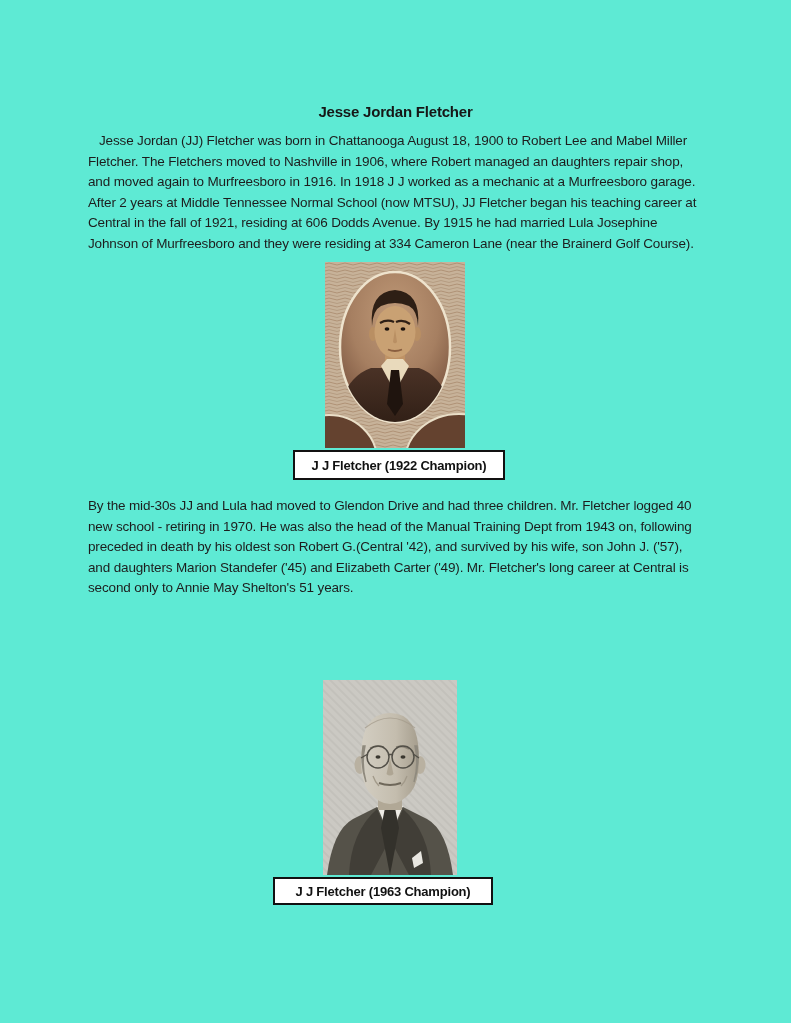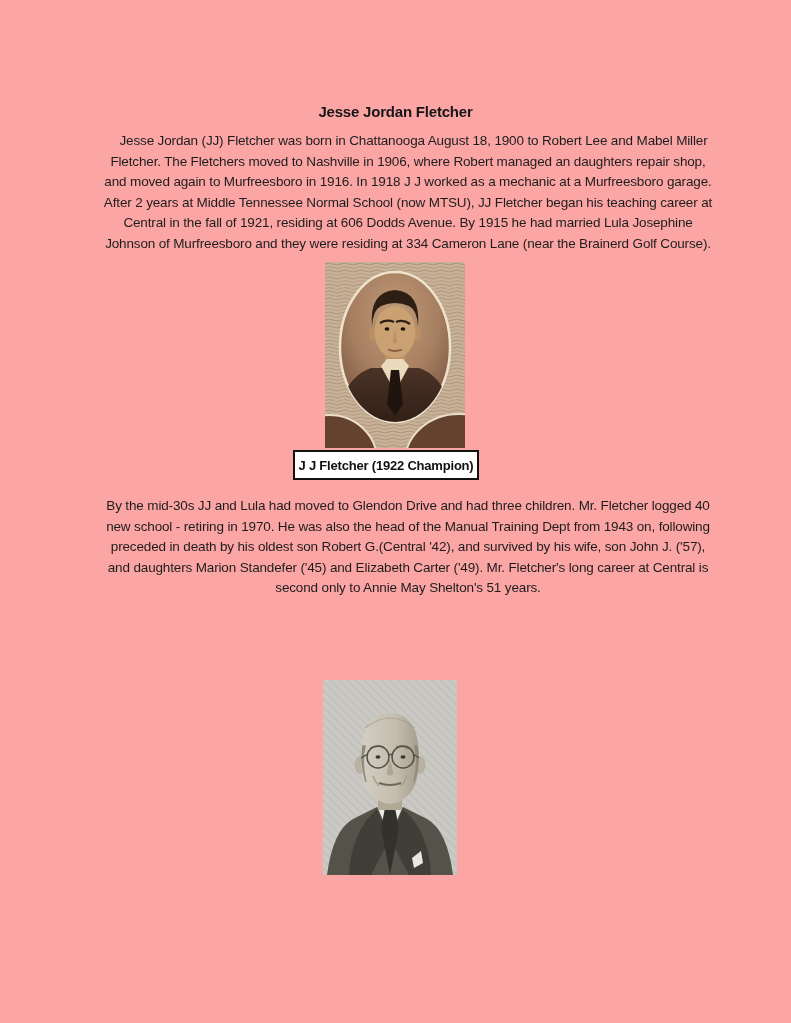--- a/index.html
+++ b/index.html
@@ -1,20 +1,20 @@
 <!DOCTYPE html>
 <html><head>
 <meta charset="utf-8">
 <style>
   html, body { margin: 0; padding: 0; background: #ffffff; }
   .page {
     position: relative;
     width: 791px;
     height: 1023px;
-    background: #fca5a5;
+    background: #5eead4;
     overflow: hidden;
     font-family: "Liberation Sans", sans-serif;
     color: #1d1d1d;
   }
   .title {
     position: absolute;
     top: 93px;
     left: 0;
     width: 791px;
     text-align: center;
@@ -25,21 +25,21 @@
   }
   .para {
     position: absolute;
     left: 88px;
     width: 640px;
     font-size: 13.5px;
     letter-spacing: -0.15px;
     line-height: 20.6px;
     color: #1d1d1d;
   }
-  .para .line { white-space: nowrap; text-align: center; }
+  .para .line { white-space: nowrap; }
   .para1 { top: 131px; }
   .para1 .line:first-child { padding-left: 11px; }
   .para2 { top: 496px; }
   .photo {
     position: absolute;
     display: block;
     line-height: 0;
   }
   .photo1 { top: 262px; left: 325px; width: 140px; height: 186px; }
   .photo2 { top: 680px; left: 323px; width: 134px; height: 195px; }
@@ -49,21 +49,21 @@
     border: 2px solid #111111;
     background: #ffffff;
     display: flex;
     align-items: center;
     justify-content: center;
     font-size: 13px;
     font-weight: bold;
     letter-spacing: -0.2px;
     color: #111111;
   }
-  .caption1 { top: 450px; left: 293px; width: 186px; height: 30px; }
+  .caption1 { top: 450px; left: 293px; width: 212px; height: 30px; }
   .caption2 { top: 877px; left: 273px; width: 220px; height: 28px; }
 </style>
 </head>
 <body>
 
 <div class="page">
 
   <h1 class="title">Jesse Jordan Fletcher</h1>
 
   <div class="para para1">
@@ -167,14 +167,17 @@
       <line x1="91" y1="74.5" x2="96" y2="78" stroke="#524f47" stroke-width="1.3"></line>
       <ellipse cx="55" cy="77" rx="2.5" ry="1.7" fill="#3a372f"></ellipse>
       <ellipse cx="80" cy="77" rx="2.5" ry="1.7" fill="#3a372f"></ellipse>
       <path d="M67 78 l-3.5 16 q3.5 3 7 0 Z" fill="#aea593"></path>
       <path d="M56 103 q11 4 22 0" stroke="#6e675a" stroke-width="2" fill="none"></path>
       <path d="M50 96 q2 6 6 10" stroke="#a29a8a" stroke-width="1.3" fill="none"></path>
       <path d="M84 96 q-2 6 -6 10" stroke="#a29a8a" stroke-width="1.3" fill="none"></path>
     </svg>
   </div>
 
+  <div class="caption-box caption2">
+    <span>J J Fletcher (1963 Champion)</span>
+  </div>
 
 </div>
 
 </body></html>

